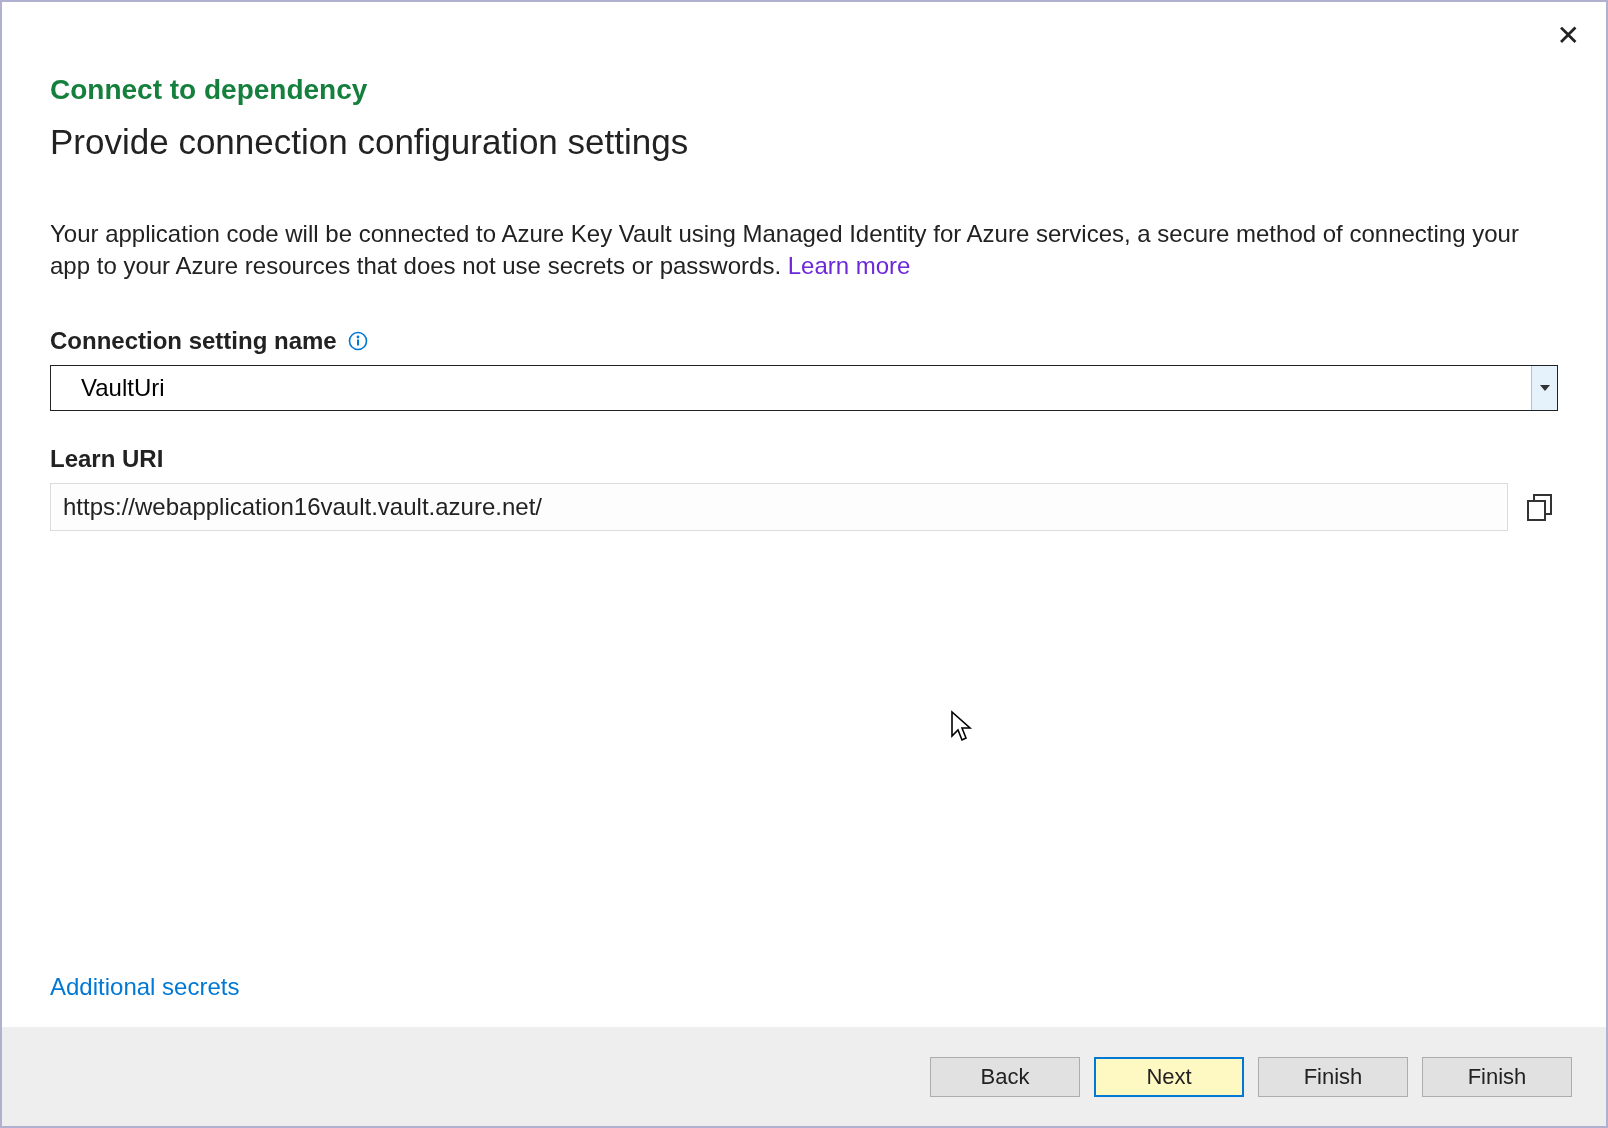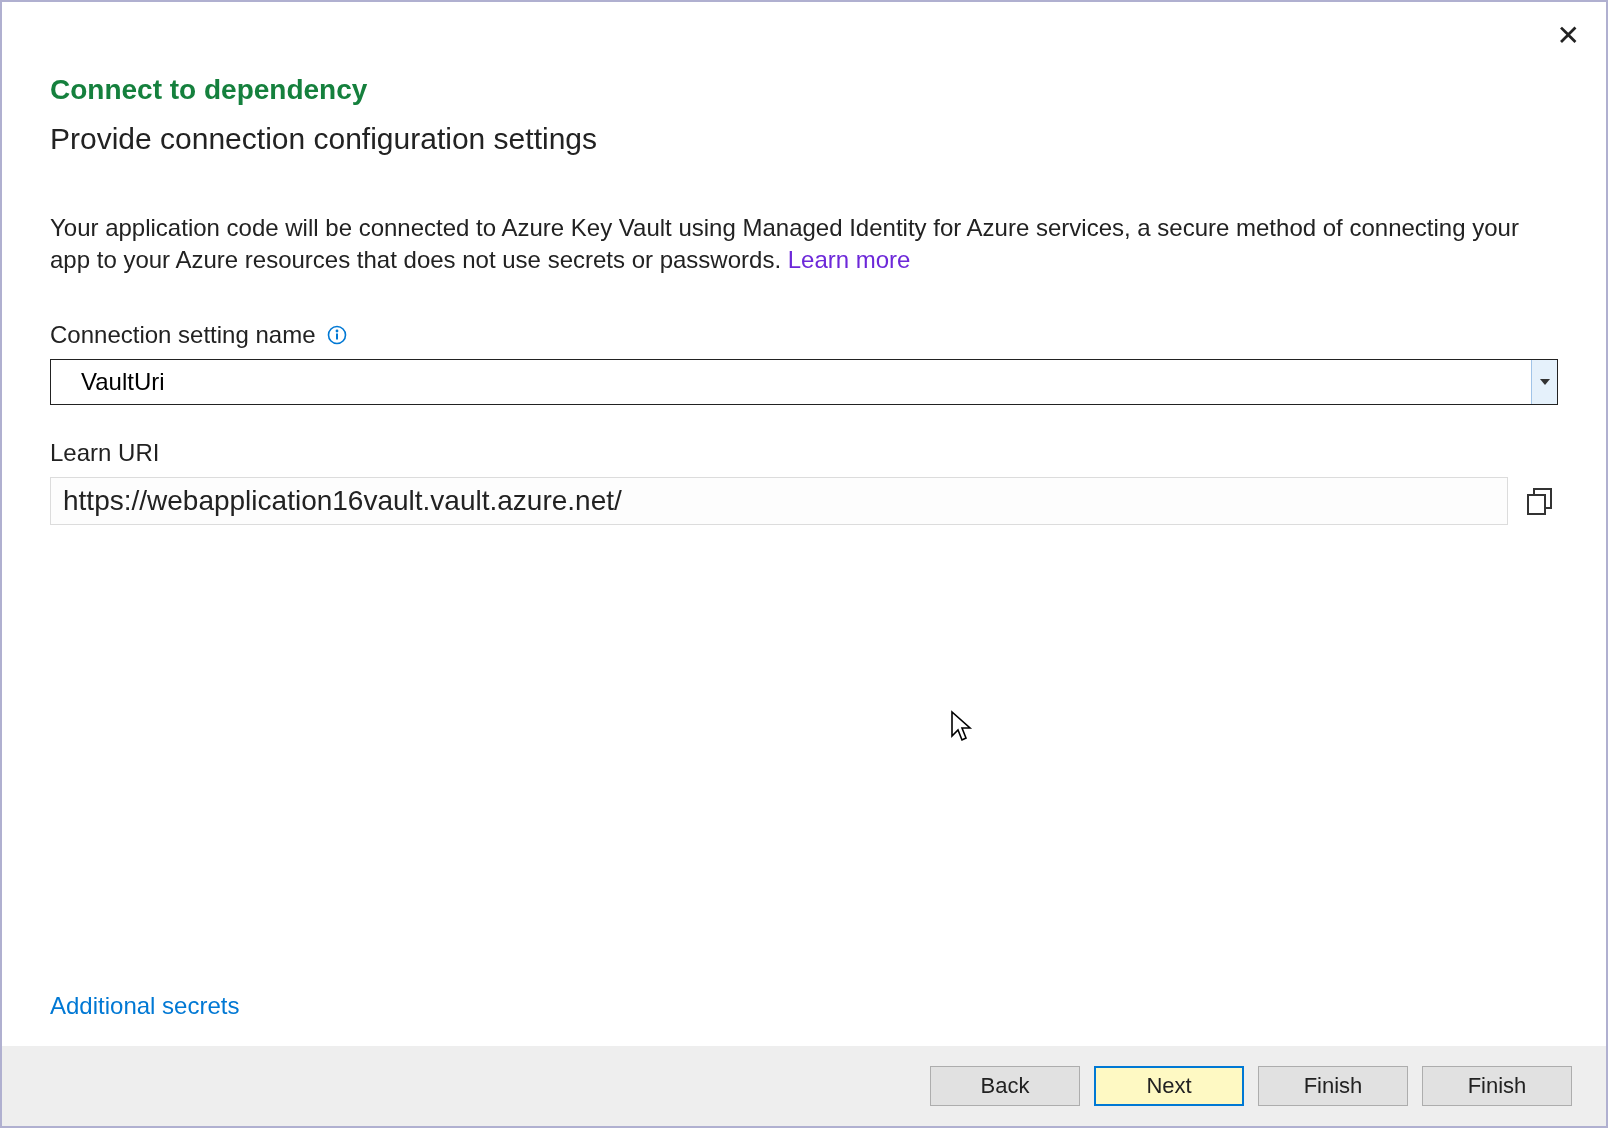--- a/index.html
+++ b/index.html
@@ -36,39 +36,40 @@
       display: flex;
       flex-direction: column;
     }
     .title {
       font-size: 28px;
       font-weight: 700;
       color: #15803d;
       margin: 0 0 16px 0;
     }
     .subtitle {
-      font-size: 30px;
+      font-size: 35px;
       font-weight: 400;
       color: #222;
       margin: 0 0 56px 0;
     }
     .description {
       font-size: 24px;
       color: #222;
       line-height: 1.35;
       margin: 0 0 44px 0;
     }
     .link {
       color: #6d28d9;
       cursor: pointer;
     }
     .field-label-row {
       display: flex;
       align-items: center;
       margin-bottom: 10px;
+      font-weight: bold;
     }
     .field-label {
       font-size: 24px;
       color: #222;
     }
     .info-icon {
       margin-left: 10px;
       width: 22px;
       height: 22px;
       display: inline-flex;
@@ -104,21 +105,21 @@
     .uri-row {
       display: flex;
       align-items: center;
       gap: 14px;
     }
     .uri-box {
       flex: 1;
       height: 48px;
       border: 1.5px solid #dcdcdc;
       background: #fdfdfd;
-      font-size: 28px;
+      font-size: 24px;
       color: #222;
       display: flex;
       align-items: center;
       padding: 15px 12px;
     }
     .copy-btn {
       width: 36px;
       height: 36px;
       display: flex;
       align-items: center;
@@ -126,21 +127,21 @@
       cursor: pointer;
     }
     .additional {
       font-size: 24px;
       color: #0078d4;
       cursor: pointer;
       margin-top: auto;
       margin-bottom: 26px;
     }
     .footer {
-      height: 80px;
+      height: 99px;
       background: #eeeeee;
       display: flex;
       align-items: center;
       justify-content: flex-end;
       padding: 16px 34px;
       gap: 14px;
     }
     .btn {
       width: 150px;
       height: 40px;

